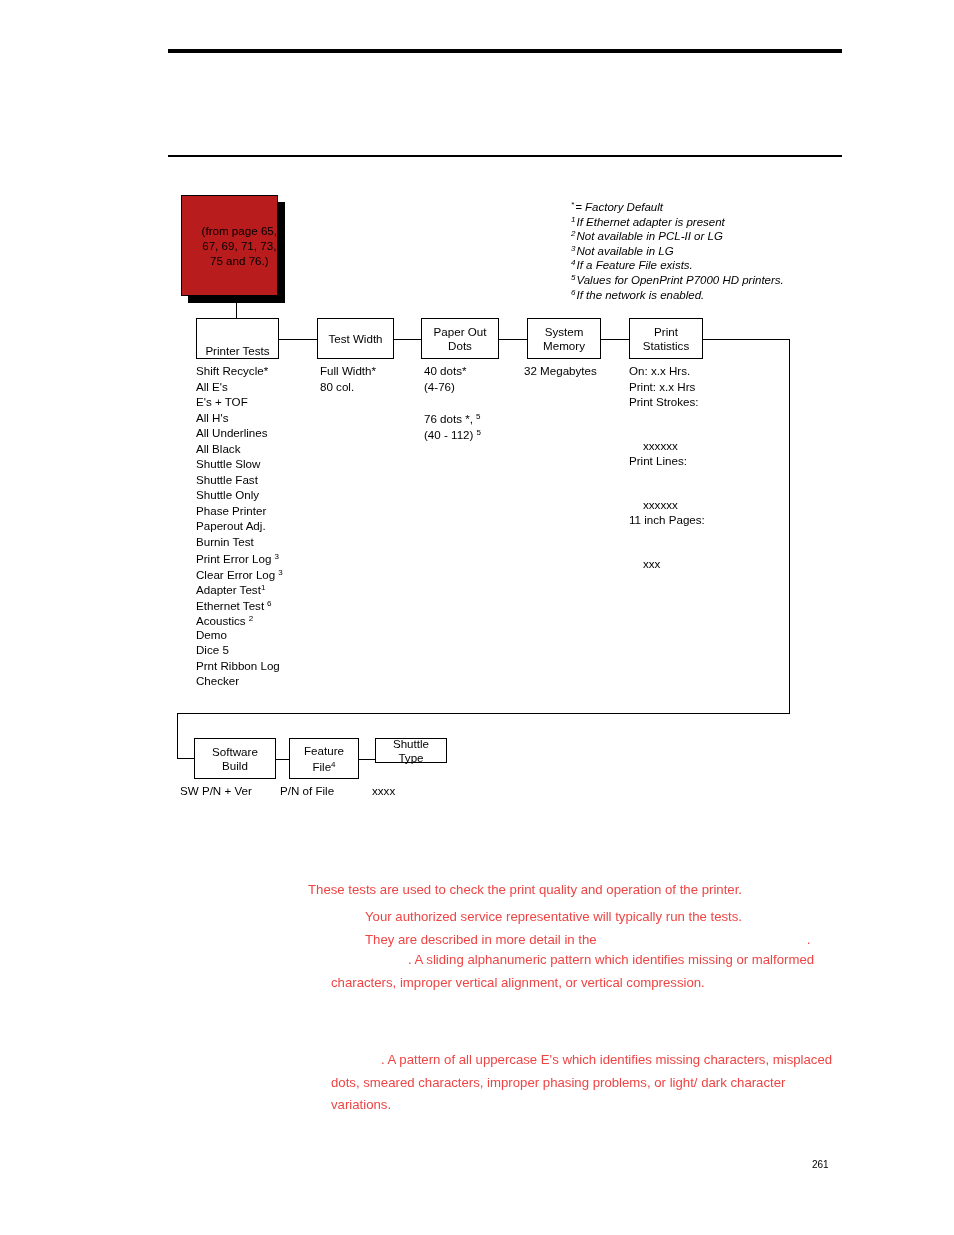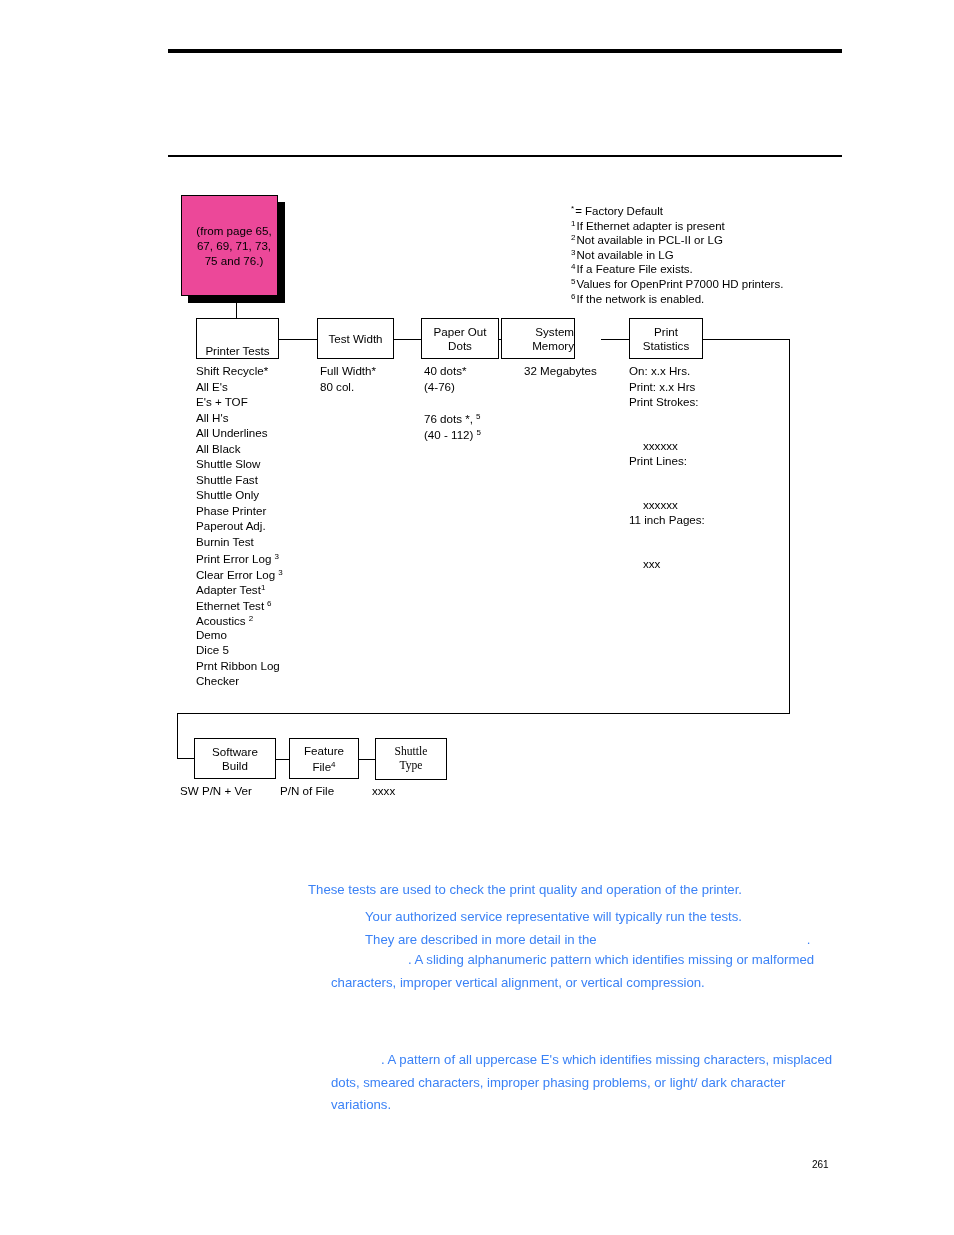--- a/index.html
+++ b/index.html
@@ -37,22 +37,23 @@
     background: #000000;
   }
 
   
   #legend {
     position: absolute;
     left: 571px;
     top: 198px;
     width: 280px;
     font-size: 11.5px;
-    line-height: 22px;
+    line-height: 14px;
     white-space: nowrap;
+    font-style: italic;
   }
   #legend div { height: 14.6px; }
   #legend sup {
     font-size: 8px;
     vertical-align: 4px;
     margin-right: 1px;
   }
 
   
   .fc-box {
@@ -76,27 +77,27 @@
 
   
   .shadow-box {
     position: absolute;
     left: 181px;
     top: 195px;
     width: 97px;
     height: 101px;
     box-sizing: border-box;
     border: 1.4px solid #000000;
-    background: #ec4899;
+    background: #b91c1c;
     font-size: 11.6px;
     line-height: 15px;
     text-align: center;
     display: flex;
     align-items: center;
-    justify-content: center;
+    justify-content: flex-end;
     z-index: 3;
     padding-left: 9px;
   }
   .shadow-box-shadow {
     position: absolute;
     left: 188px;
     top: 202px;
     width: 97px;
     height: 101px;
     background: #000000;
@@ -131,21 +132,21 @@
     font-size: 8px;
     vertical-align: 4px;
   }
   .fc-list .sup-sp { margin-left: 3px; }
 
   
   .body-p {
     position: absolute;
     font-size: 13.2px;
     line-height: 22.6px;
-    color: #3b82f6;
+    color: #ef4444;
   }
   .gap-inline { display: inline-block; }
 
   
   #page-number {
     position: absolute;
     left: 812px;
     top: 1159px;
     font-size: 10px;
   }
@@ -199,21 +200,21 @@
 
   <div class="fc-box" style="left:317px; top:318px; width:77px; height:41px;">
     <div>Test Width</div>
   </div>
 
   <div class="fc-box" style="left:421px; top:318px; width:78px; height:41px;">
     <div>Paper Out</div>
     <div>Dots</div>
   </div>
 
-  <div class="fc-box" style="left:501px; top:318px; width:74px; height:41px;align-items:flex-end;">
+  <div class="fc-box" style="left:527px; top:318px; width:74px; height:41px;">
     <div>System</div>
     <div>Memory</div>
   </div>
 
   <div class="fc-box" style="left:629px; top:318px; width:74px; height:41px;">
     <div>Print</div>
     <div>Statistics</div>
   </div>
 
   <div class="conn-h" style="left:279px; top:339px; width:38px;"></div>
@@ -281,21 +282,21 @@
   <div class="fc-box" style="left:194px; top:738px; width:82px; height:41px;">
     <div>Software</div>
     <div>Build</div>
   </div>
 
   <div class="fc-box" style="left:289px; top:738px; width:70px; height:41px;">
     <div>Feature</div>
     <div><span>File</span><sup class="sup-sp">4</sup></div>
   </div>
 
-  <div class="fc-box" style="left:375px; top:738px; width:72px; height:42px;font-family:Liberation Serif, serif;">
+  <div class="fc-box" style="left:375px; top:738px; width:72px; height:25px;">
     <div>Shuttle</div>
     <div>Type</div>
   </div>
 
   <div class="conn-h" style="left:271px; top:759px; width:18px;"></div>
   <div class="conn-h" style="left:359px; top:759px; width:16px;"></div>
 
   <div class="fc-list" style="left:180px; top:783px;">
     <div class="li">SW P/N + Ver</div>
   </div>

